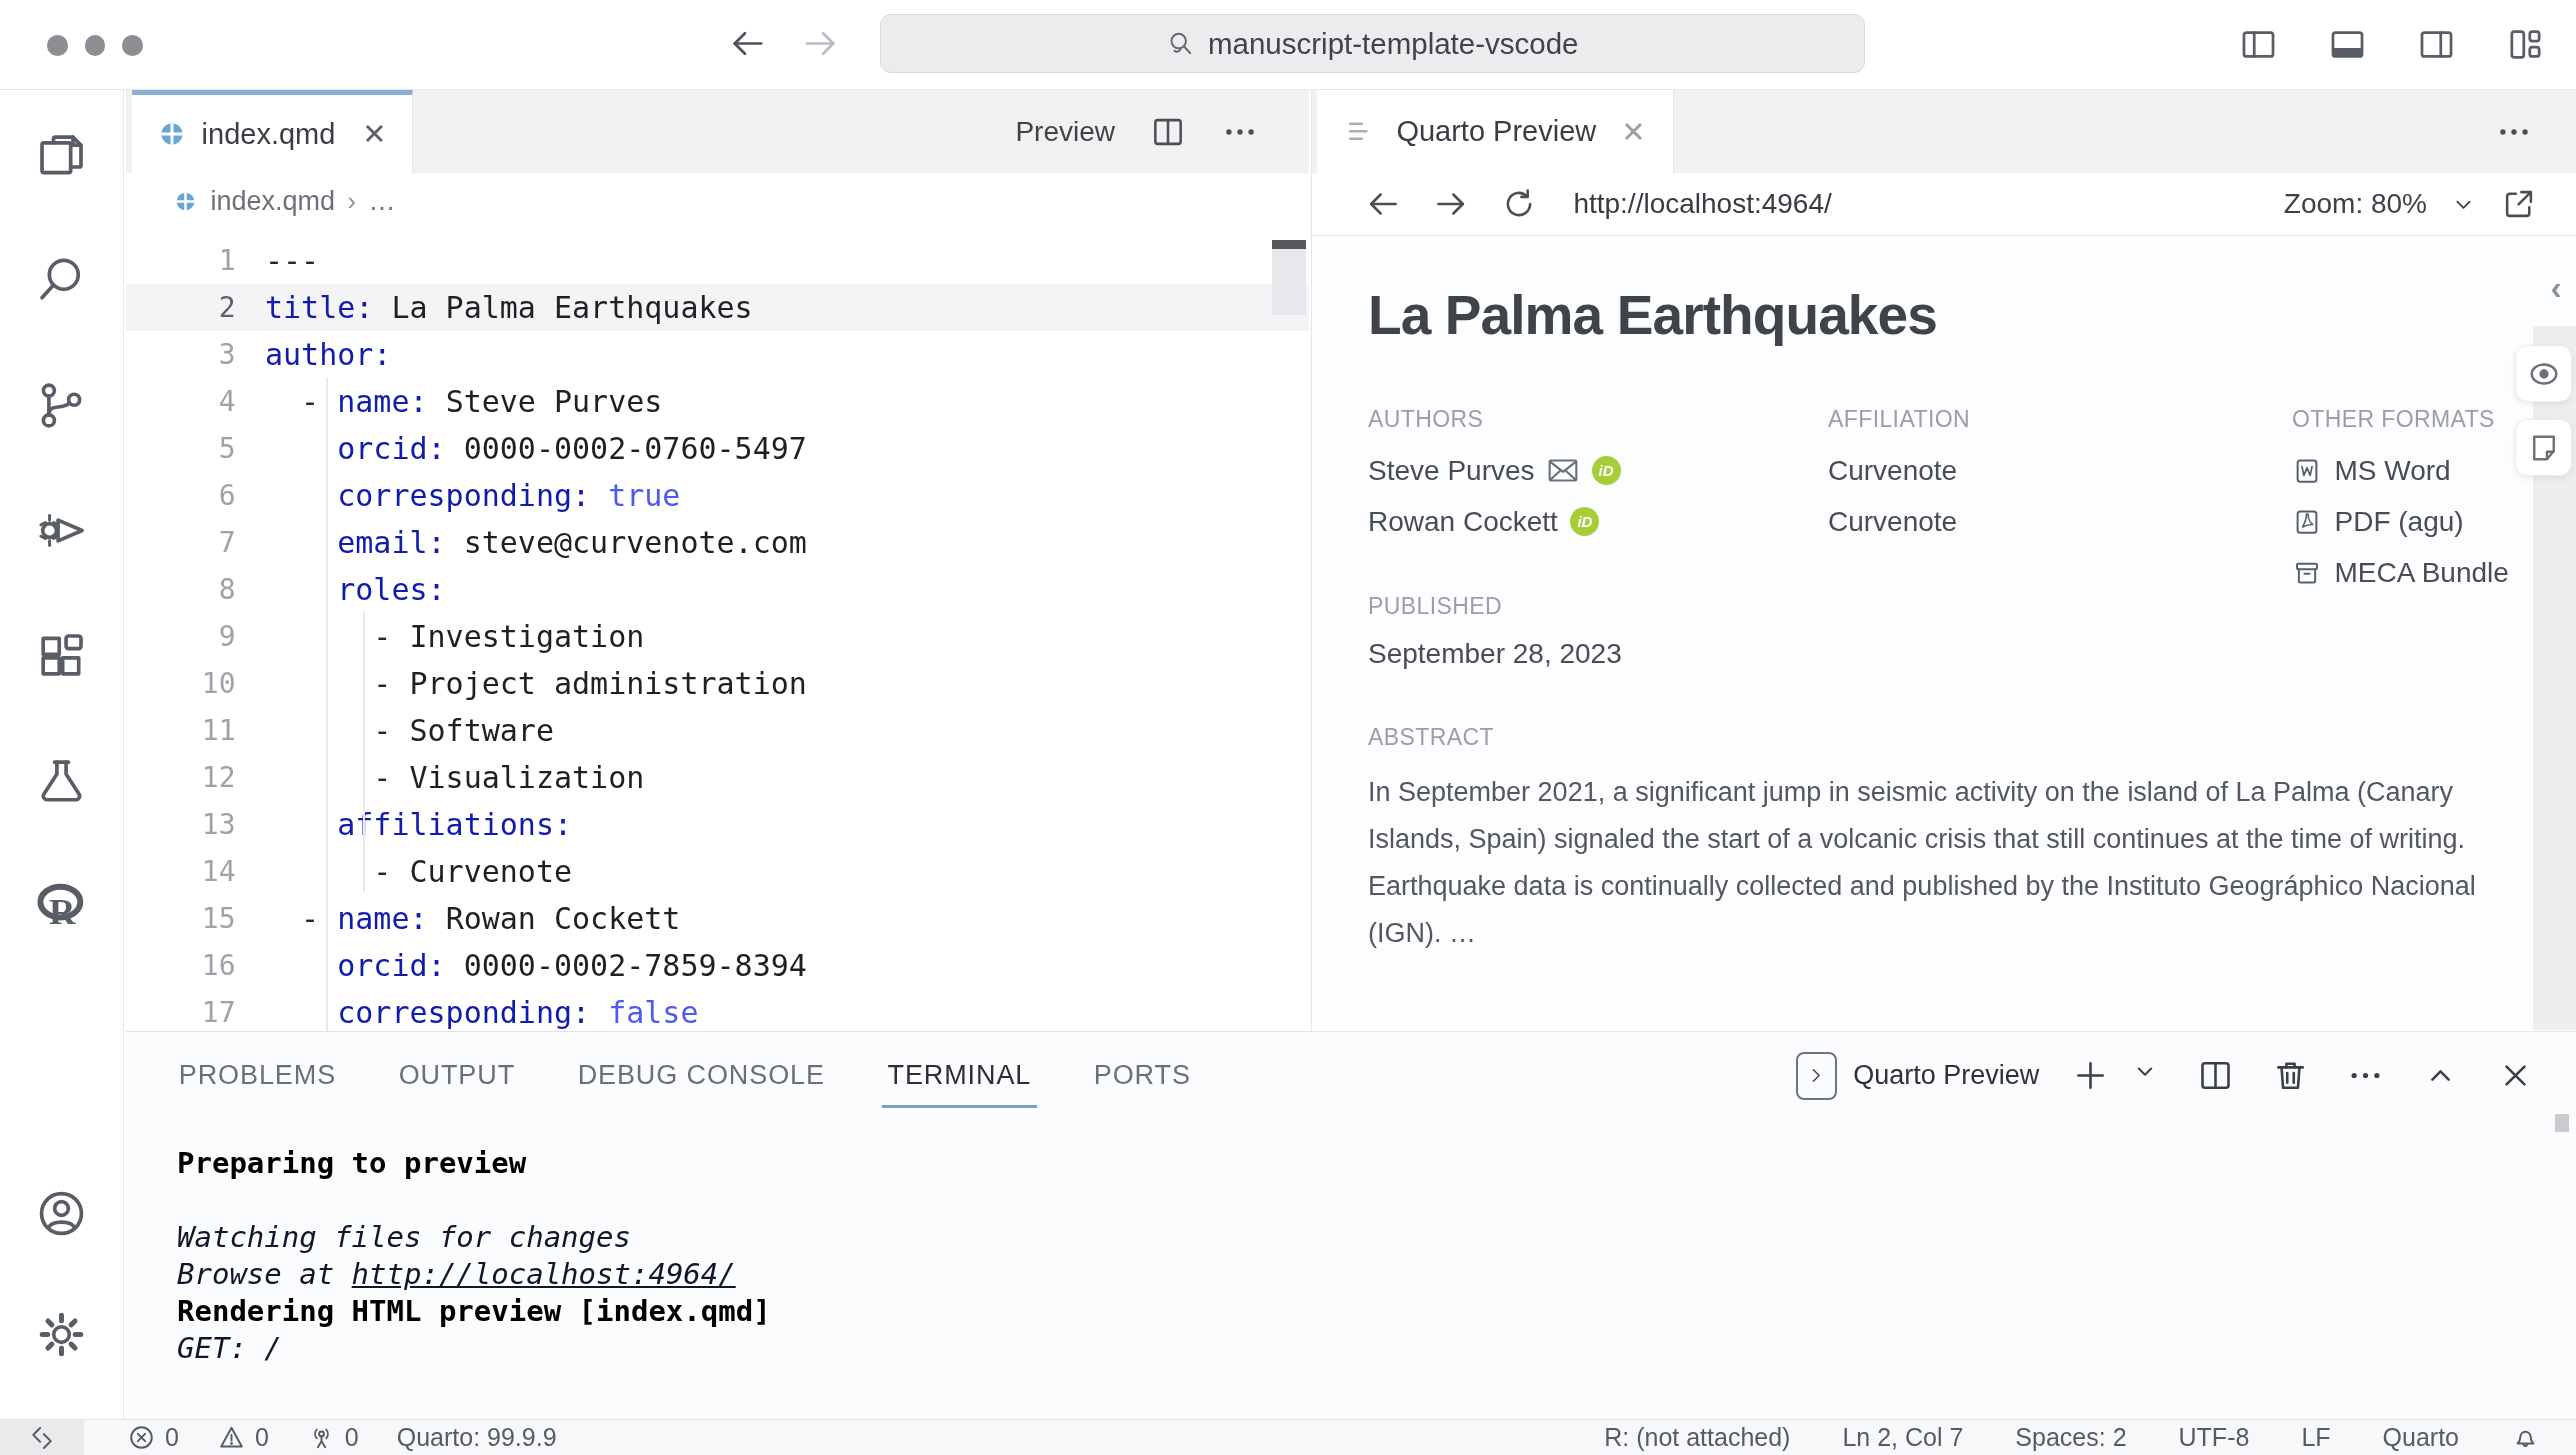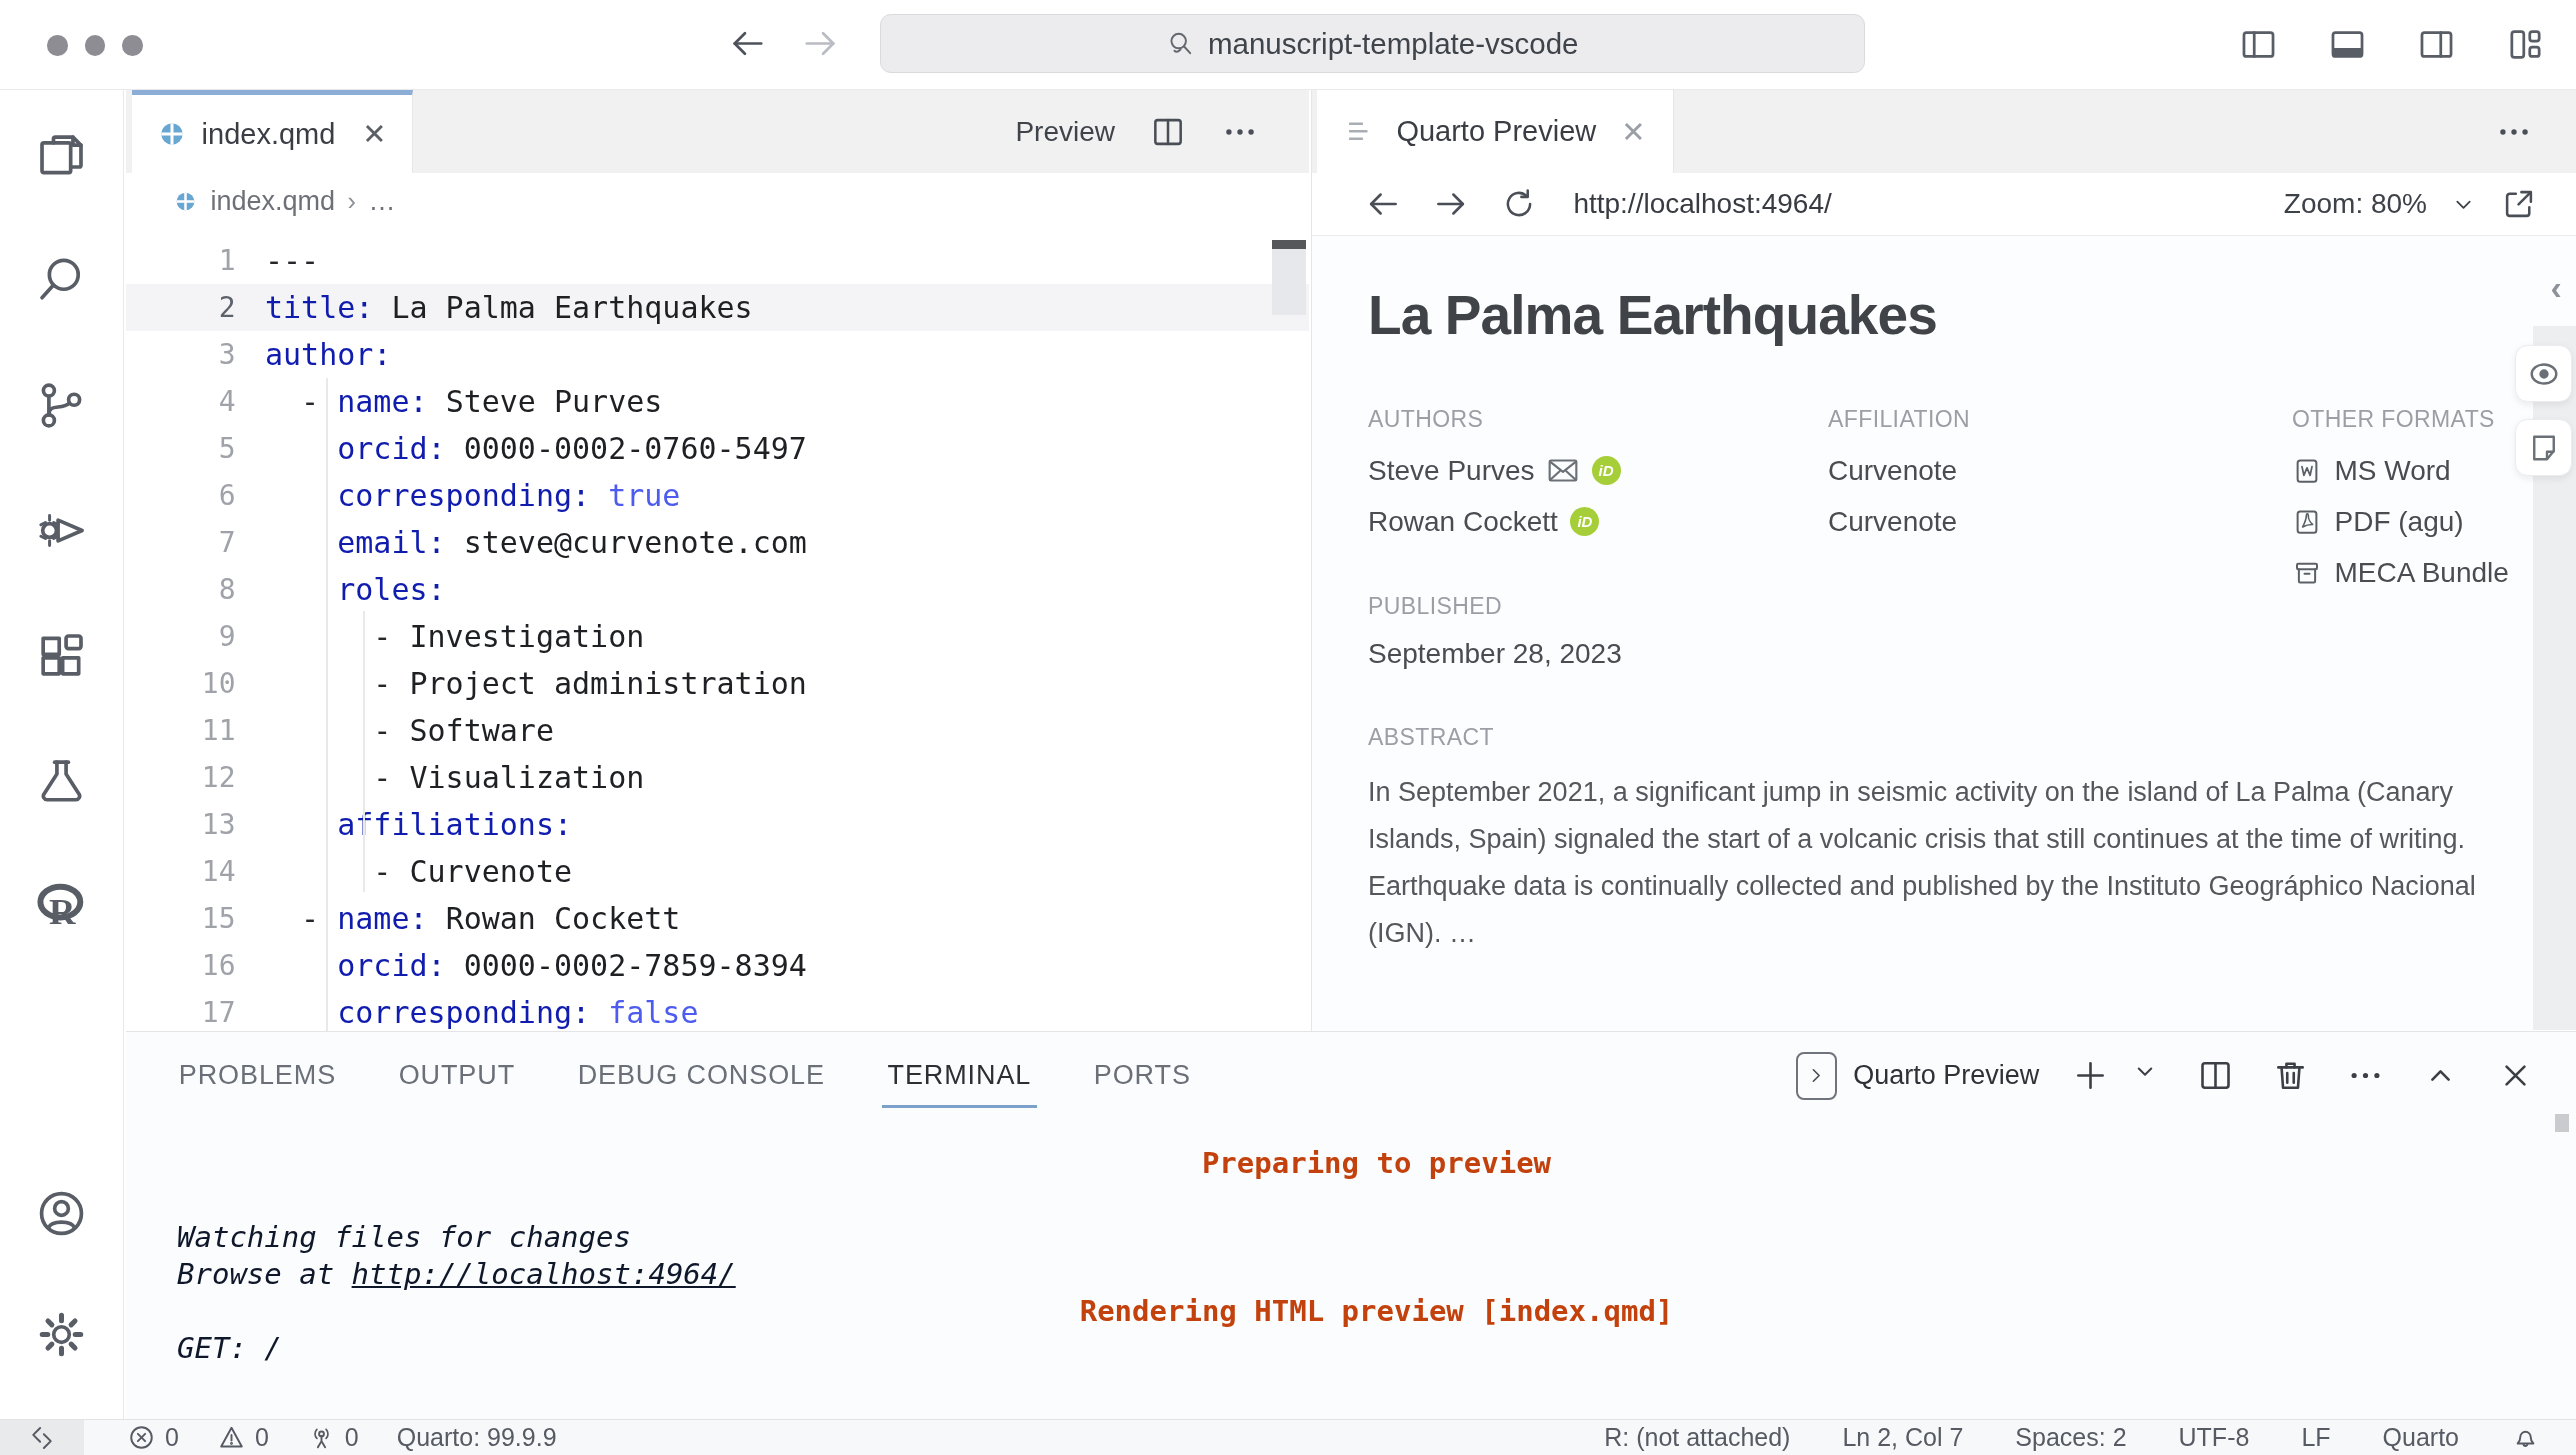--- a/index.html
+++ b/index.html
@@ -83,21 +83,21 @@
   .ptab { position:relative; cursor:pointer; padding:12.5px 1.8px; }
   .ptab.active { color:#2d2f34; }
   .ptab.active::after { content:""; position:absolute; left:-3.6px; right:-3.6px; bottom:-5.4px; height:3.6px; background:#7ba0ca; }
   .panel-toolbar { position:absolute; right:41px; top:19.7px; display:flex; align-items:center; color:#3c4046; }
   .panel-toolbar .pbtn { width:39px; height:39px; color:#3c4046; cursor:pointer; }
   .term-chip { width:41px; height:48px; border:2.7px solid #6f747c; border-radius:8px; display:flex; align-items:center; justify-content:center; color:#4a4e56; cursor:pointer; }
   .term-chip svg { width:25px; height:25px; }
   .session-label { font-size:27px; color:#2e3136; margin:0 32px 0 16px; }
   .gap-s { margin-left:19.7px; } .gap-m { margin-left:36px; }
   .term { padding:27px 0 0 51px; font-family:"DejaVu Sans Mono", monospace; font-size:29px; line-height:37px; }
-  .t-blue { color:#c2410c; font-weight:bold;text-align:center; }
+  .t-blue { color:#000000; font-weight:bold; }
   .t-green { color:#0f172a;font-style:italic; }
   .t-link { text-decoration:underline; cursor:pointer; }
   .term-scroll { position:absolute; right:7.2px; top:82px; width:14.3px; height:18px; background:#c9cbcf; }
 
   
   .statusbar { position:absolute; left:0; bottom:0; right:0; height:36px; background:#f7f8fa; border-top:1.8px solid #e2e3e5; display:flex; align-items:center; font-size:25px; color:#565a62; }
   .sb-item { display:flex; align-items:center; gap:9px; cursor:pointer; }
   .sb-item svg { width:29px; height:29px; }
   .sb-remote { background:#e9eaec; height:100%; display:flex; align-items:center; padding:0 27px; margin-right:43px; cursor:pointer; }
   .sb-left { display:flex; align-items:center; gap:38px; height:100%; }

